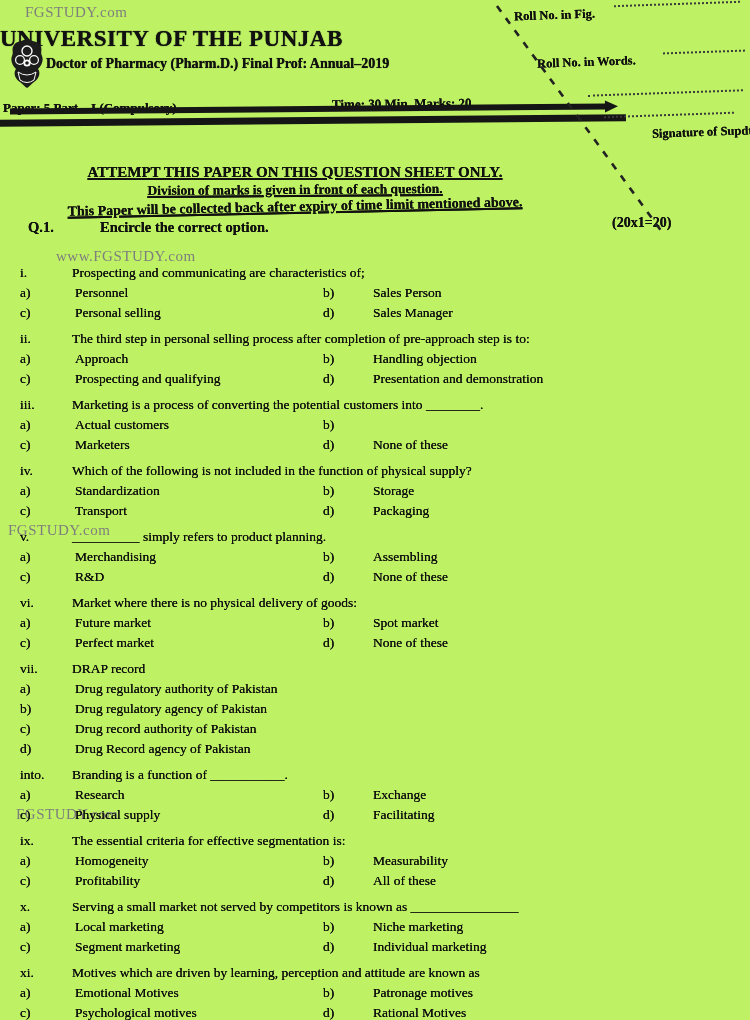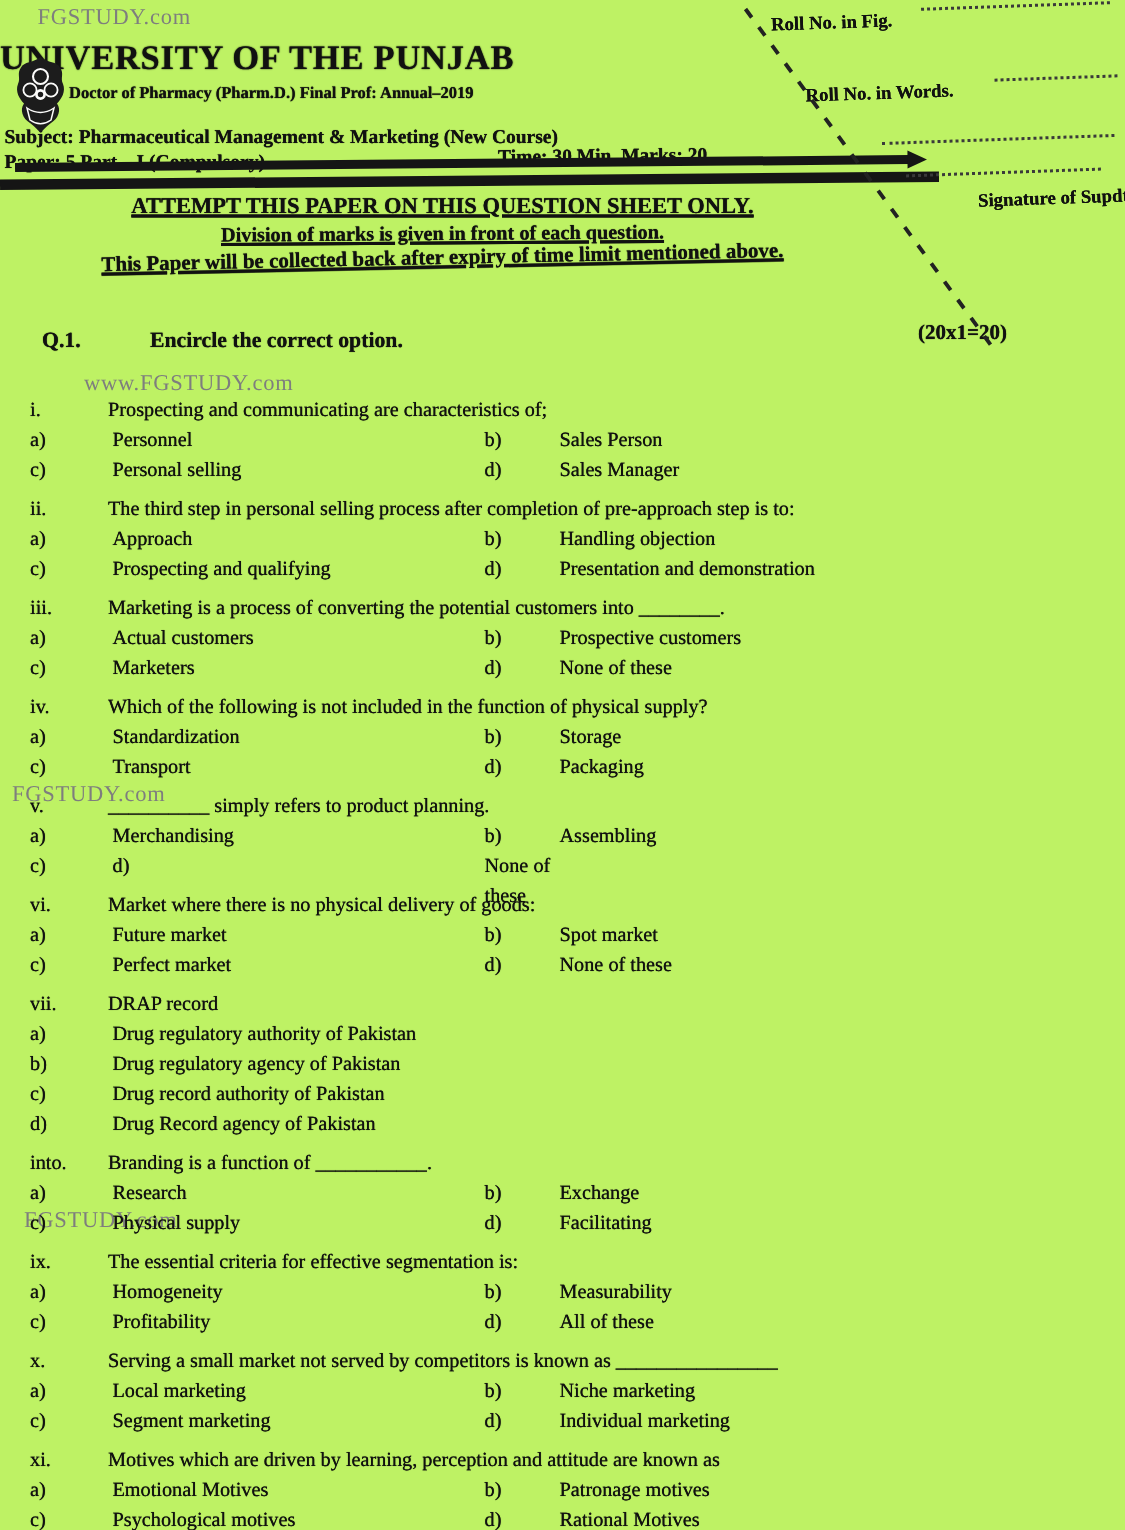--- a/index.html
+++ b/index.html
@@ -9,33 +9,33 @@
     font-family:Liberation Serif, serif;color:#111;
   }
   .abs{position:absolute;}
   .ink{text-shadow:0 0 .5px #000;}
   .wm{position:absolute;color:#7e7e7e;font-size:15px;letter-spacing:.5px;z-index:1;}
   .content{position:relative;z-index:2;}
 
   
   .hdr-center{position:absolute;left:0;top:0;width:620px;text-align:left;}
   .uni-title{font-size:23px;font-weight:700;letter-spacing:.5px;text-shadow:0 0 1px #000;}
-  .program{font-size:11px;font-weight:700;text-shadow:0 0 .7px #000;padding-left:46px;}
+  .program{font-size:14px;font-weight:700;text-shadow:0 0 .7px #000;padding-left:46px;}
   .meta{font-size:13px;font-weight:700;text-shadow:0 0 .5px #000;}
 
   .bar{position:absolute;background:#151515;transform:rotate(-0.5deg);}
   .bar1{left:10px;top:106px;width:596px;height:6px;}
   .bar1 .tip{position:absolute;right:-12px;top:-3px;width:0;height:0;
     border-left:13px solid #151515;border-top:6px solid transparent;border-bottom:6px solid transparent;}
   .bar2{left:0;top:117px;width:626px;height:7px;}
 
   
   .instr{position:absolute;left:10px;top:129px;width:570px;text-align:center;z-index:2;}
   .instr div{font-weight:700;text-decoration:underline;text-decoration-thickness:2px;text-shadow:0 0 .6px #000;}
-  .i0{font-size:15px;line-height:18px;}
+  .i0{font-size:15px;line-height:18px;margin-top:34px;}
   .i1{font-size:13.5px;line-height:17px;transform:rotate(-.4deg);}
   .i2{font-size:14px;line-height:18px;transform:rotate(-1.2deg);}
 
   
   .roll{font-size:12.5px;font-weight:700;white-space:nowrap;transform:rotate(-2deg);text-shadow:0 0 .4px #000;}
   .dotline{position:absolute;border-bottom:2px dotted #3a3a3a;transform:rotate(-2deg);}
 
   
   .q1row{position:absolute;left:28px;top:219px;width:700px;font-size:14.5px;font-weight:700;text-shadow:0 0 .6px #000;}
   .q1label{position:absolute;left:0;top:0;}
@@ -75,21 +75,20 @@
     <circle cx="19" cy="27" r="3.6" fill="#fcfcfb"></circle>
     <circle cx="19" cy="27" r="1.8" fill="#1c1c1c"></circle>
     <path d="M10 36 Q19 42 28 36 L26 44 Q19 49 12 44 Z" fill="#1c1c1c" stroke="#fcfcfb" stroke-width="1"></path>
   </svg>
 
   <div class="hdr-center" style="top:26px;">
     <div class="uni-title">UNIVERSITY OF THE PUNJAB</div>
     <div class="program" style="margin-top:4px;">Doctor of Pharmacy (Pharm.D.) Final Prof: Annual–2019</div>
   </div>
 
-  <div class="abs meta" style="left:3px;top:83px;">Subject: Pharmaceutical Management &amp; Marketing  (New Course)</div>
   <div class="abs meta" style="left:3px;top:100px;">Paper: 5   Part – I (Compulsory)</div>
   <div class="abs meta" style="left:332px;top:96px;transform:rotate(-.6deg);">Time: 30 Min.  Marks: 20</div>
 
   <div class="bar bar1">
       <span class="tip"></span>
     </div>
   <div class="bar bar2"></div>
 
   <div class="instr">
     <div class="i0">ATTEMPT THIS PAPER ON THIS QUESTION SHEET ONLY.</div>
@@ -161,21 +160,20 @@
   <div class="q">
     <div class="qhead">
       <span class="qnum ink">iii.</span>
       <span class="qtext">Marketing is a process of converting the potential customers into ________.</span>
     </div>
     <div class="qopts">
           <div class="orow">
             <span class="olabel">a)</span>
             <span class="otext">Actual customers</span>
             <span class="olabel">b)</span>
-            <span class="otext">Prospective customers</span>
           </div>
           <div class="orow">
             <span class="olabel">c)</span>
             <span class="otext">Marketers</span>
             <span class="olabel">d)</span>
             <span class="otext">None of these</span>
           </div>
         </div>
   </div>
 
@@ -207,20 +205,21 @@
     </div>
     <div class="qopts">
           <div class="orow">
             <span class="olabel">a)</span>
             <span class="otext">Merchandising</span>
             <span class="olabel">b)</span>
             <span class="otext">Assembling</span>
           </div>
           <div class="orow">
             <span class="olabel">c)</span>
+            <span class="otext">R&amp;D</span>
             <span class="olabel">d)</span>
             <span class="otext">None of these</span>
           </div>
         </div>
   </div>
 
   <div class="q">
     <div class="qhead">
       <span class="qnum ink">vi.</span>
       <span class="qtext">Market where there is no physical delivery of goods:</span>

